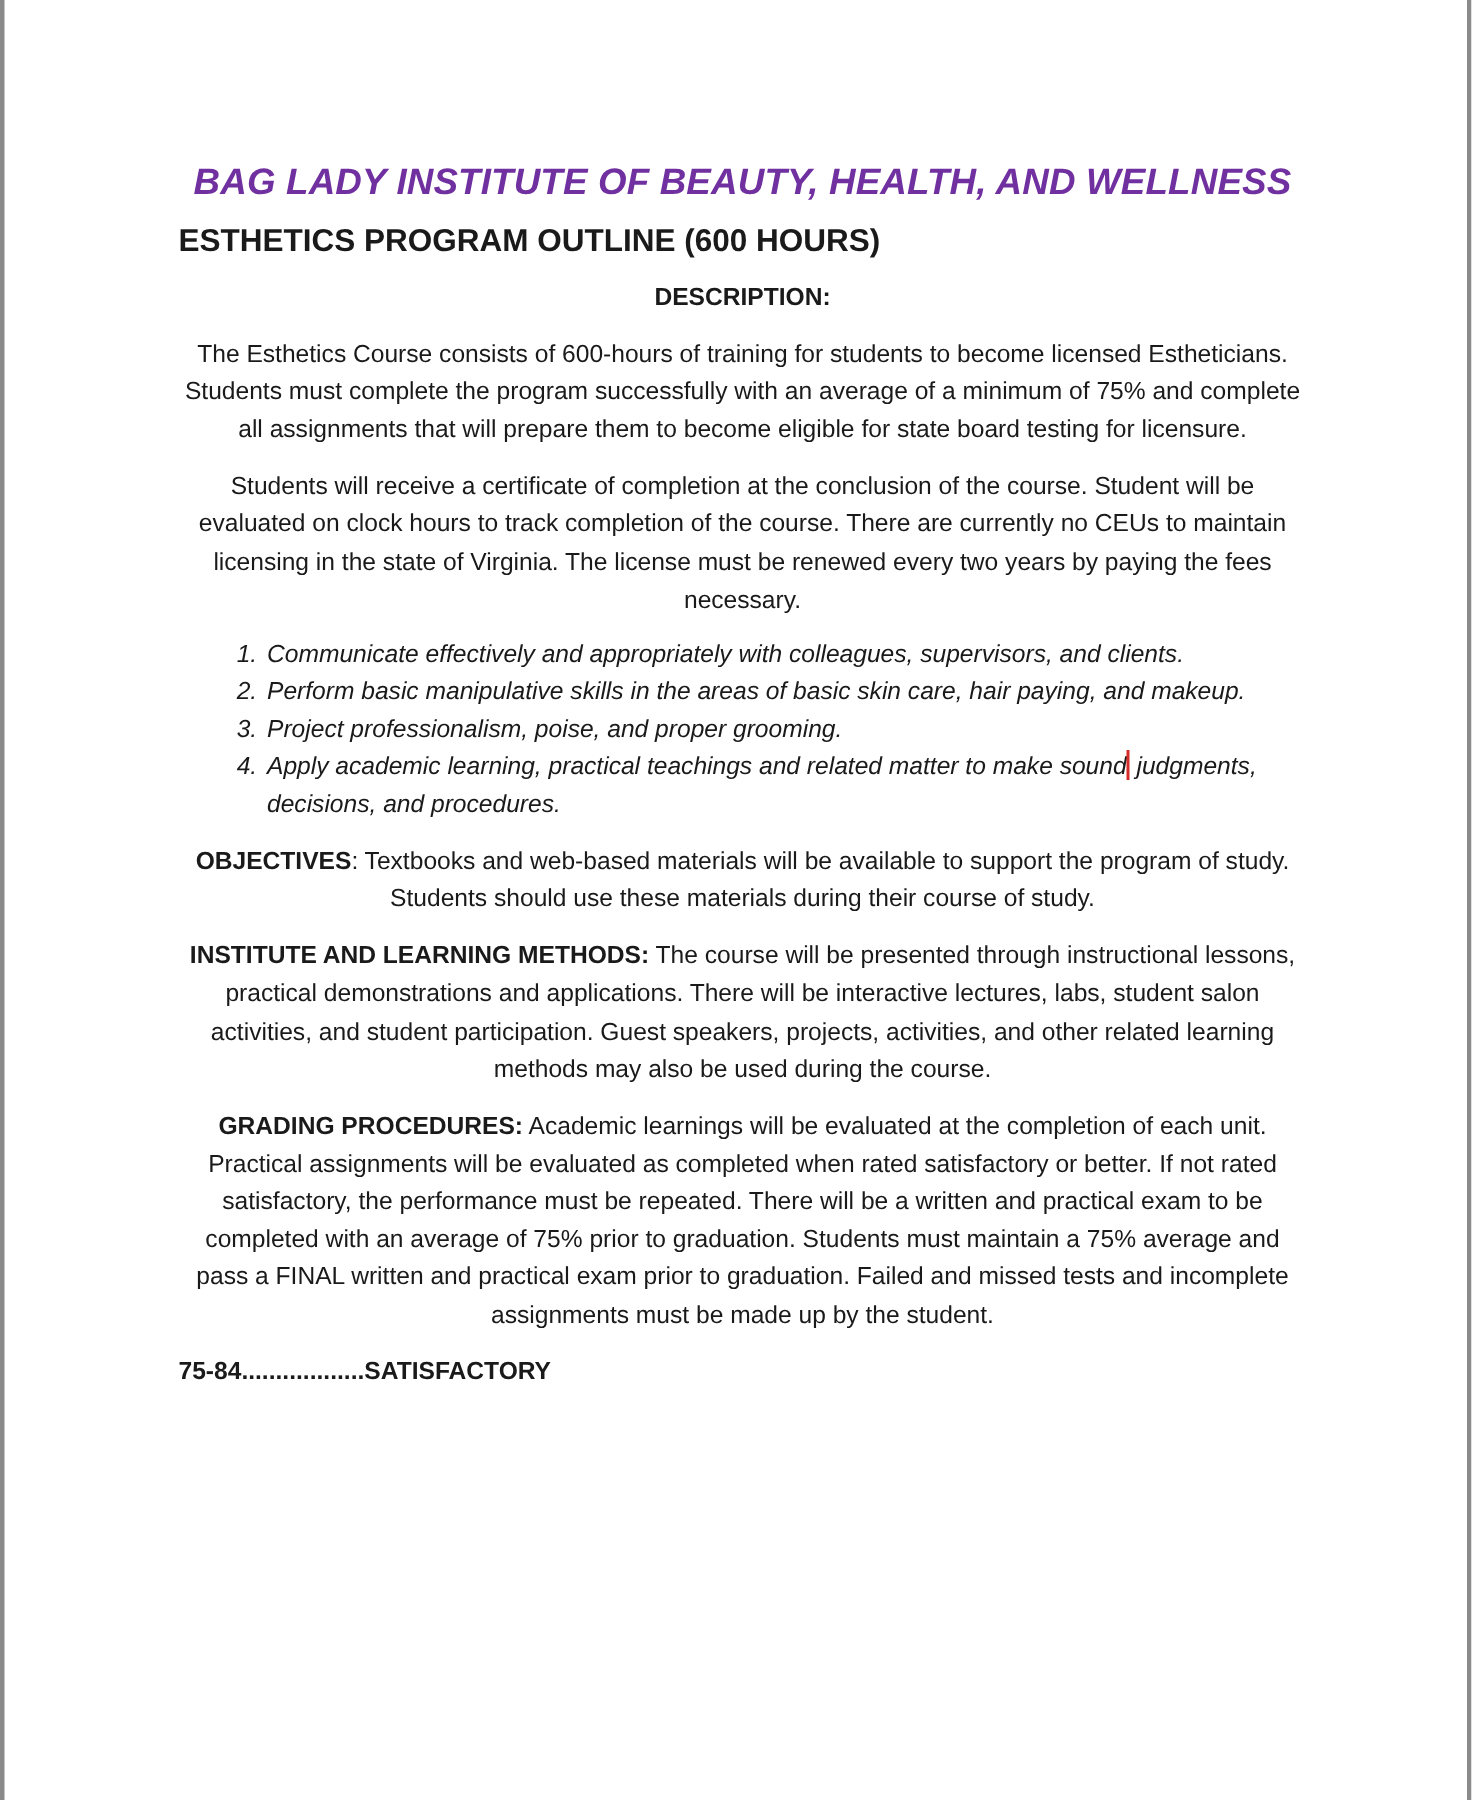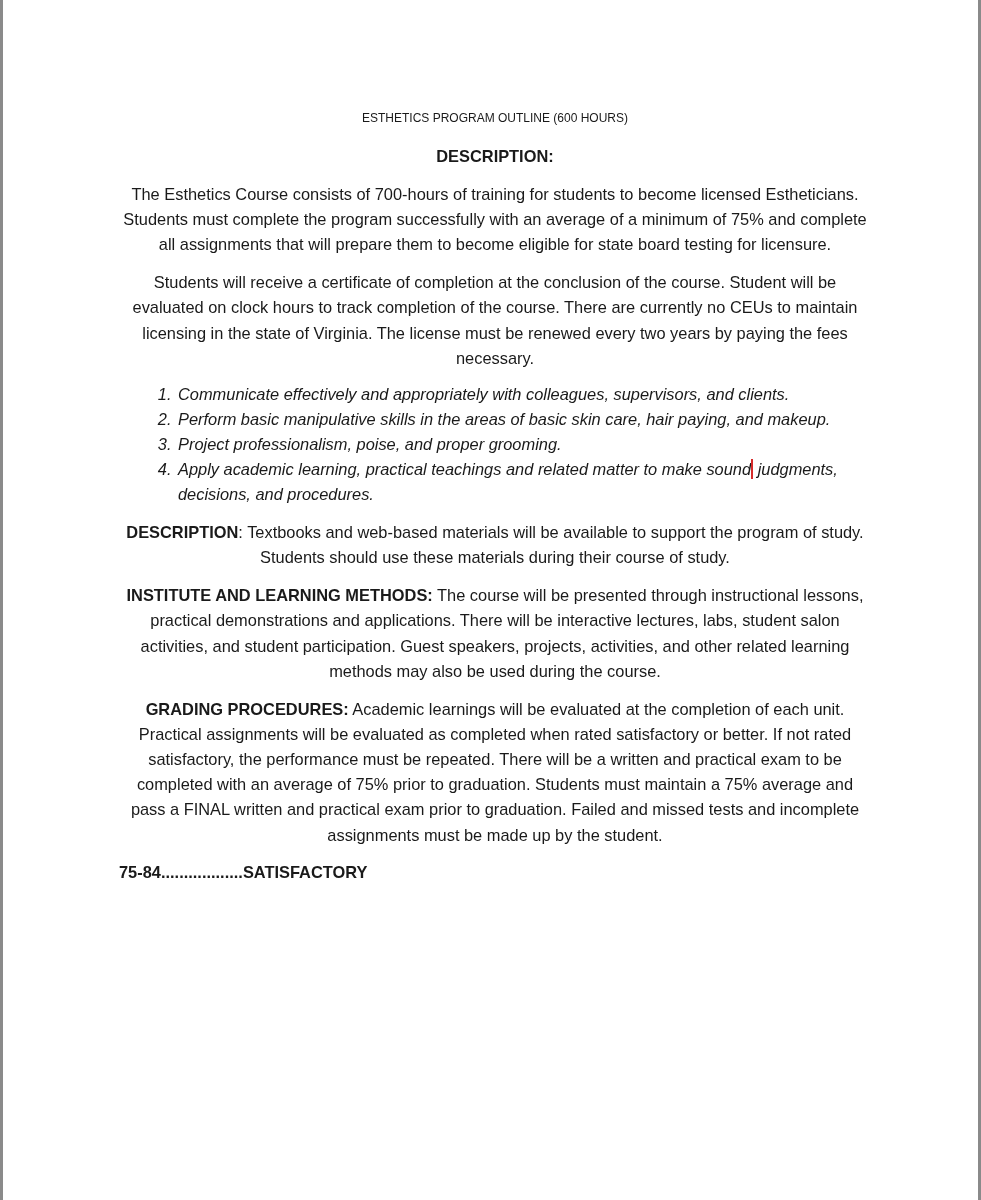--- a/index.html
+++ b/index.html
@@ -21,49 +21,50 @@
   .title {
     font-family: "Liberation Sans", sans-serif;
     font-weight: bold; font-style: italic;
     color: #7030a0;
     font-size: 24.5px; line-height: 32px;
     text-align: center;
     margin: 0 0 10px 0;
     letter-spacing: 0.1px;
   }
   .subtitle {
-    text-align: center; font-weight: normal; margin: 0 0 13px 0;
-    font-size: 12px;
+    text-align: left; font-weight: bold; margin: 0 0 13px 0;
+    font-size: 21px;
   }
   p { margin: 0 0 12.6px 0; text-align: center; }
   .label { font-weight: bold; }
   ol { margin: -2px 0 12.6px 0; padding-left: 57px; }
   ol li { padding-left: 2px; font-style: italic; }
   .cursor { display: inline-block; width: 2px; height: 20px; background: #d62b2b; vertical-align: -4px; margin-left: 0px; }
   .grade { font-weight: bold; margin: 0 0 12.6px 0; }
 </style>
 </head>
 <body>
 
 <div class="page">
   <div class="content">
+    <div class="title">BAG LADY INSTITUTE OF BEAUTY, HEALTH, AND WELLNESS</div>
     <div class="subtitle">ESTHETICS PROGRAM OUTLINE (600 HOURS)</div>
 
     <p><span class="label">DESCRIPTION:</span></p>
-    <p>The Esthetics Course consists of 700-hours of training for students to become licensed Estheticians. Students must complete the program successfully with an average of a minimum of 75% and complete all assignments that will prepare them to become eligible for state board testing for licensure.</p>
+    <p>The Esthetics Course consists of 600-hours of training for students to become licensed Estheticians. Students must complete the program successfully with an average of a minimum of 75% and complete all assignments that will prepare them to become eligible for state board testing for licensure.</p>
     <p>Students will receive a certificate of completion at the conclusion of the course. Student will be evaluated on clock hours to track completion of the course. There are currently no CEUs to maintain licensing in the state of Virginia. The license must be renewed every two years by paying the fees necessary.</p>
 
     <ol>
       <li>Communicate effectively and appropriately with colleagues, supervisors, and clients.</li>
       <li>Perform basic manipulative skills in the areas of basic skin care, hair paying, and makeup.</li>
       <li>Project professionalism, poise, and proper grooming.</li>
       <li><span id="obj4"><span>Apply academic learning, practical teachings and related matter to make sound</span><span class="cursor"></span><span> judgments, decisions, and procedures.</span></span></li>
     </ol>
 
-    <p><span class="label">DESCRIPTION</span><span>: Textbooks and web-based materials will be available to support the program of study. Students should use these materials during their course of study.</span></p>
+    <p><span class="label">OBJECTIVES</span><span>: Textbooks and web-based materials will be available to support the program of study. Students should use these materials during their course of study.</span></p>
 
     <p><span class="label">INSTITUTE AND LEARNING METHODS:</span><span> The course will be presented through instructional lessons, practical demonstrations and applications. There will be interactive lectures, labs, student salon activities, and student participation. Guest speakers, projects, activities, and other related learning methods may also be used during the course.</span></p>
 
     <p><span class="label">GRADING PROCEDURES:</span><span> Academic learnings will be evaluated at the completion of each unit. Practical assignments will be evaluated as completed when rated satisfactory or better. If not rated satisfactory, the performance must be repeated. There will be a written and practical exam to be completed with an average of 75% prior to graduation. Students must maintain a 75% average and pass a FINAL written and practical exam prior to graduation. Failed and missed tests and incomplete assignments must be made up by the student.</span></p>
 
     <div class="grade">75-84..................SATISFACTORY</div>
   </div>
 </div>
 
 </body></html>

